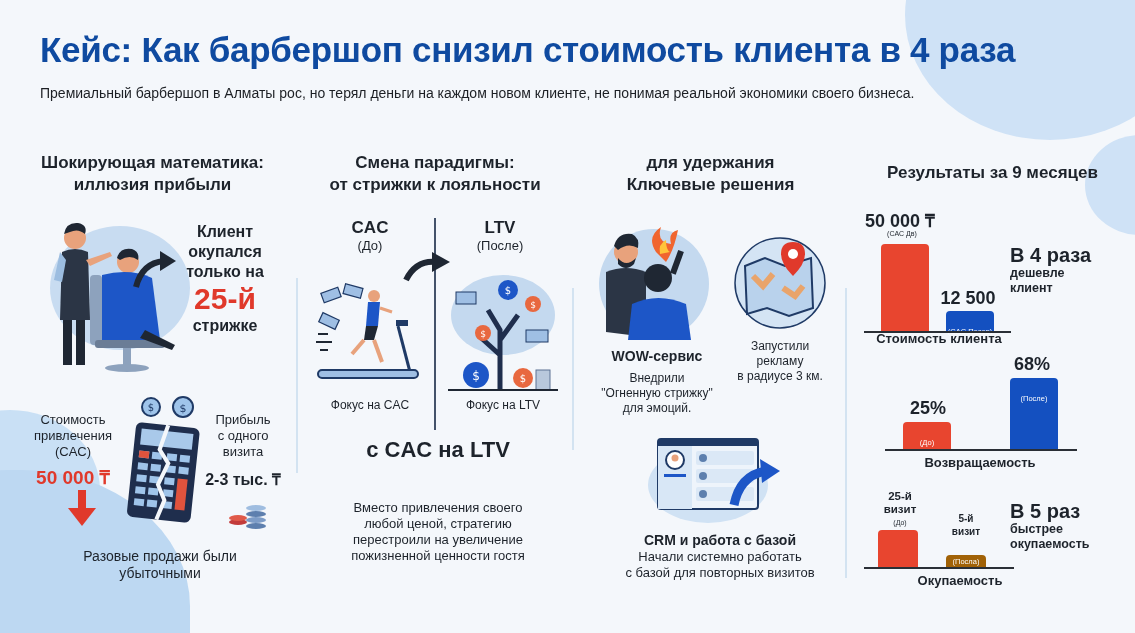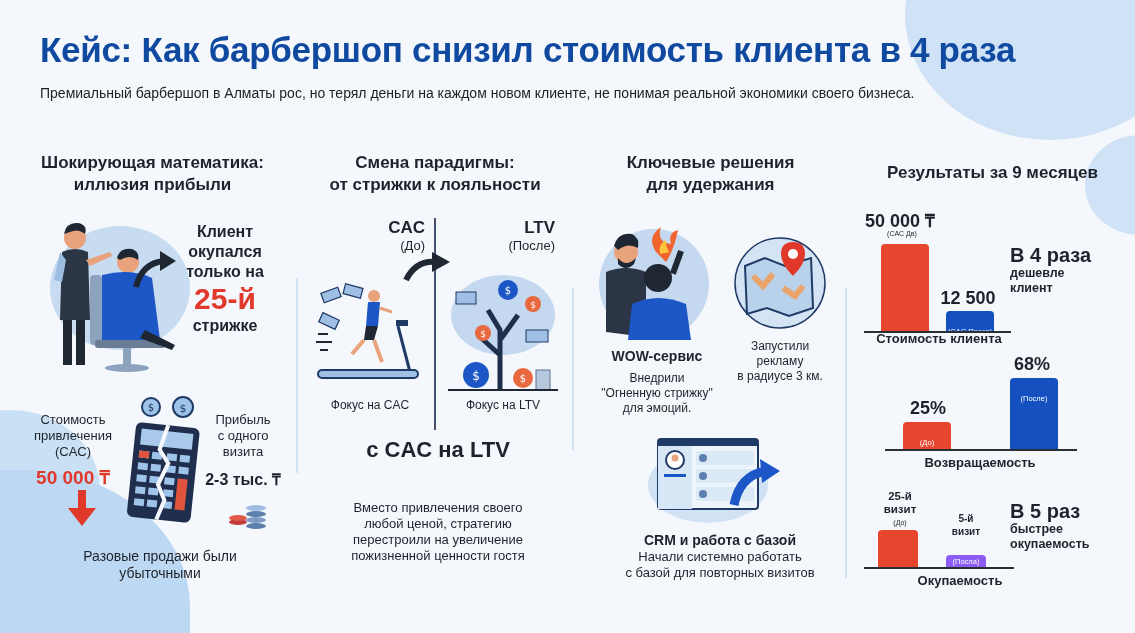--- a/index.html
+++ b/index.html
@@ -46,21 +46,21 @@
     font-family: "Liberation Sans", sans-serif; font-size: 13px; line-height: 16px; }
   .c1-profit .val { font-weight: 700; font-size: 16px; margin-top: 12px; }
   .down-arrow { position: absolute; left: 68px; top: 490px; z-index: 2; }
   .calc { position: absolute; left: 125px; top: 395px; z-index: 2; }
   .coins { position: absolute; left: 228px; top: 500px; z-index: 2; }
   .c1-foot { position: absolute; left: 60px; top: 548px; width: 200px; text-align: center; z-index: 2;
     font-family: "Liberation Sans", sans-serif; font-size: 14px; line-height: 17px; }
 
   
   .c2 { left: 300px; width: 270px; }
-  .c2-lbl { position: absolute; top: 218px; width: 110px; text-align: right; z-index: 2;
+  .c2-lbl { position: absolute; top: 218px; width: 110px; text-align: center; z-index: 2;
     font-family: "Liberation Sans", sans-serif; }
   .c2-lbl .k { font-weight: 700; font-size: 17px; }
   .c2-lbl .s { font-size: 13px; }
   .c2-mid { position: absolute; left: 434px; top: 218px; width: 2px; height: 380px; background: #43526a; z-index: 1; }
   .c2-mid-mask { position: absolute; left: 430px; top: 430px; width: 10px; height: 170px; background: #f4f7fb; z-index: 1; }
   .treadmill { position: absolute; left: 314px; top: 282px; z-index: 2; }
   .tree { position: absolute; left: 448px; top: 270px; z-index: 2; }
   .arrow-c2 { position: absolute; left: 402px; top: 250px; z-index: 3; }
   .c2-cap { position: absolute; top: 398px; width: 120px; text-align: center; font-size: 12px; z-index: 2;
     font-family: "Liberation Sans", sans-serif; }
@@ -286,22 +286,22 @@
 </div>
 <div class="c2-desc">
   <div>Вместо привлечения своего</div>
   <div>любой ценой, стратегию</div>
   <div>перестроили на увеличение</div>
   <div>пожизненной ценности гостя</div>
 </div>
 
 <div class="col c3">
   <div class="col-h">
+    <div>для удержания</div>
     <div>Ключевые решения</div>
-    <div>для удержания</div>
   </div>
 </div>
 
 <svg class="wow-art" width="120" height="120" viewBox="0 0 120 120">
   <circle cx="58" cy="62" r="55" fill="#c4d9ef"></circle>
   <path d="M60 30 Q50 15 65 5 Q60 20 75 22 Q72 10 82 8 Q78 28 70 40Z" fill="#f0652f"></path>
   <path d="M64 32 Q62 22 70 18 Q70 28 74 30Z" fill="#ffc53a"></path>
   <circle cx="30" cy="30" r="12" fill="#e8a27c"></circle>
   <path d="M18 24 Q22 10 36 12 Q44 16 42 26 Q32 20 22 28Z" fill="#1f2733"></path>
   <path d="M22 36 Q30 46 40 36 L38 42 Q30 50 22 42Z" fill="#1f2733"></path>
@@ -401,21 +401,21 @@
   <div class="v-lbl" style="left:12px; top:0; width:48px; font-size:11.5px; line-height:13px;">
     <div>25-й</div>
     <div>визит</div>
     <div style="font-size:7px; font-weight:400;">(До)</div>
   </div>
   <div class="bar" style="left:14px; width:40px; height:38px; background:#e8452f;"></div>
   <div class="v-lbl" style="left:80px; top:22px; width:44px; font-size:10px; line-height:13px;">
     <div>5-й</div>
     <div>визит</div>
   </div>
-  <div class="bar" style="left:82px; width:40px; height:13px; background:#8b5cf6;">
+  <div class="bar" style="left:82px; width:40px; height:13px; background:#a16207;">
     <div class="bar-tag" style="padding-top:2px;">(Посла)</div>
   </div>
   <div class="baseline" style="width:150px;"></div>
 </div>
 <div class="ch-cap chart" style="left:900px; top:573px; width:120px;">Окупаемость</div>
 
 <div class="callout" style="left:1010px; top:500px;">
   <div class="big">В 5 раз</div>
   <div class="sm">быстрее</div>
   <div class="sm">окупаемость</div>

